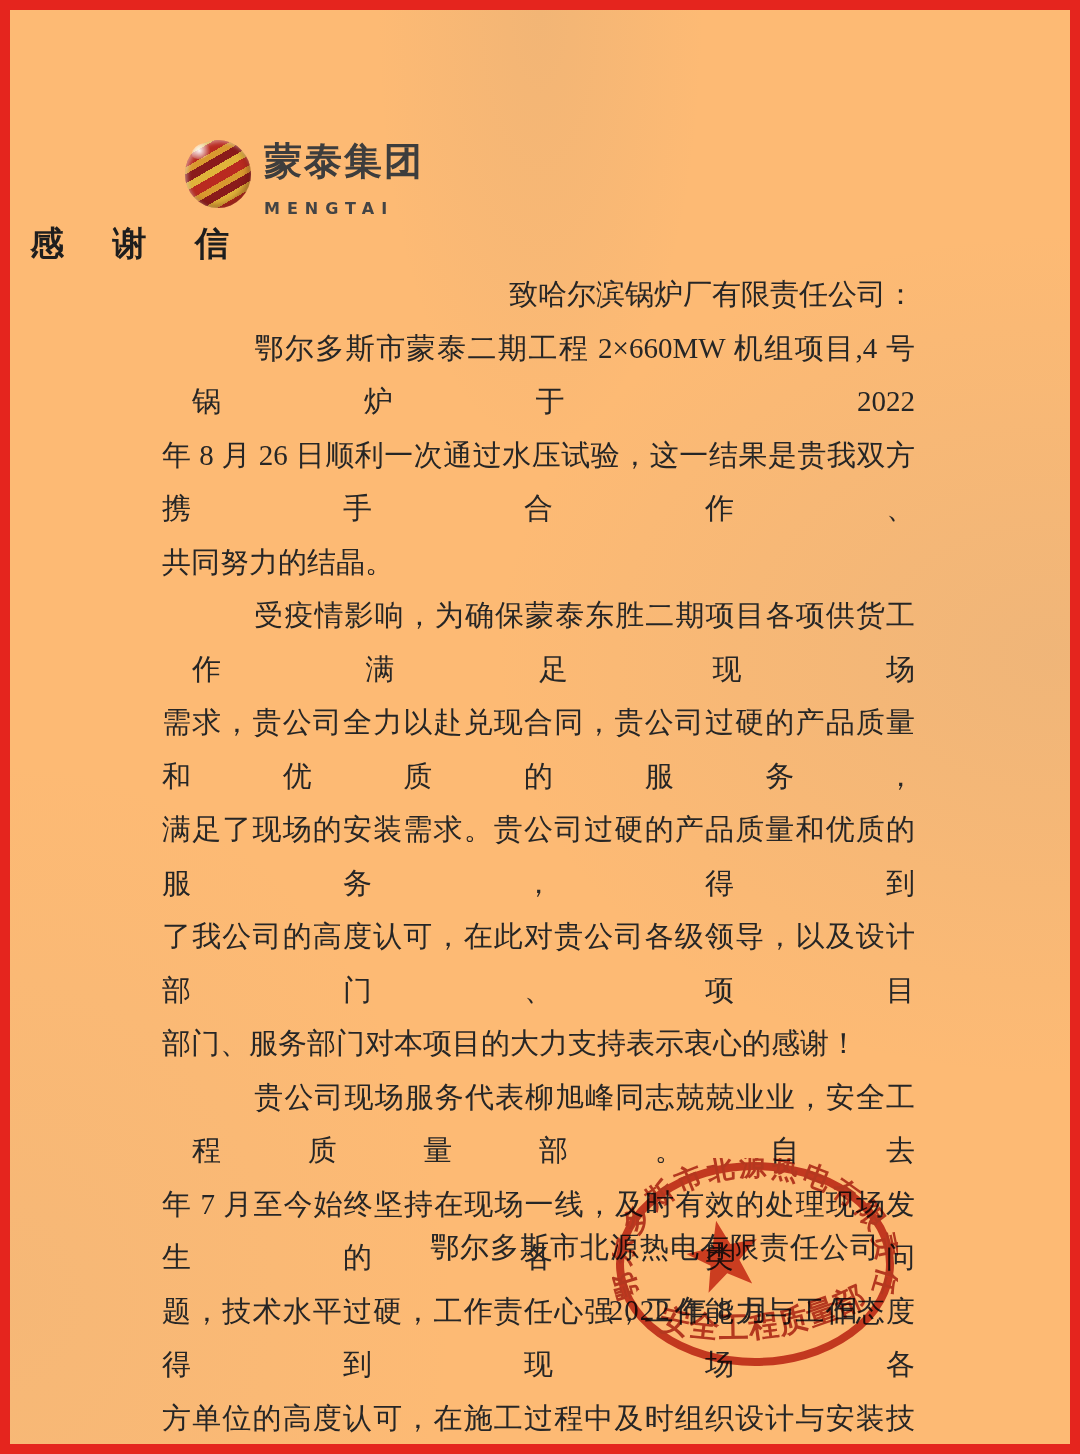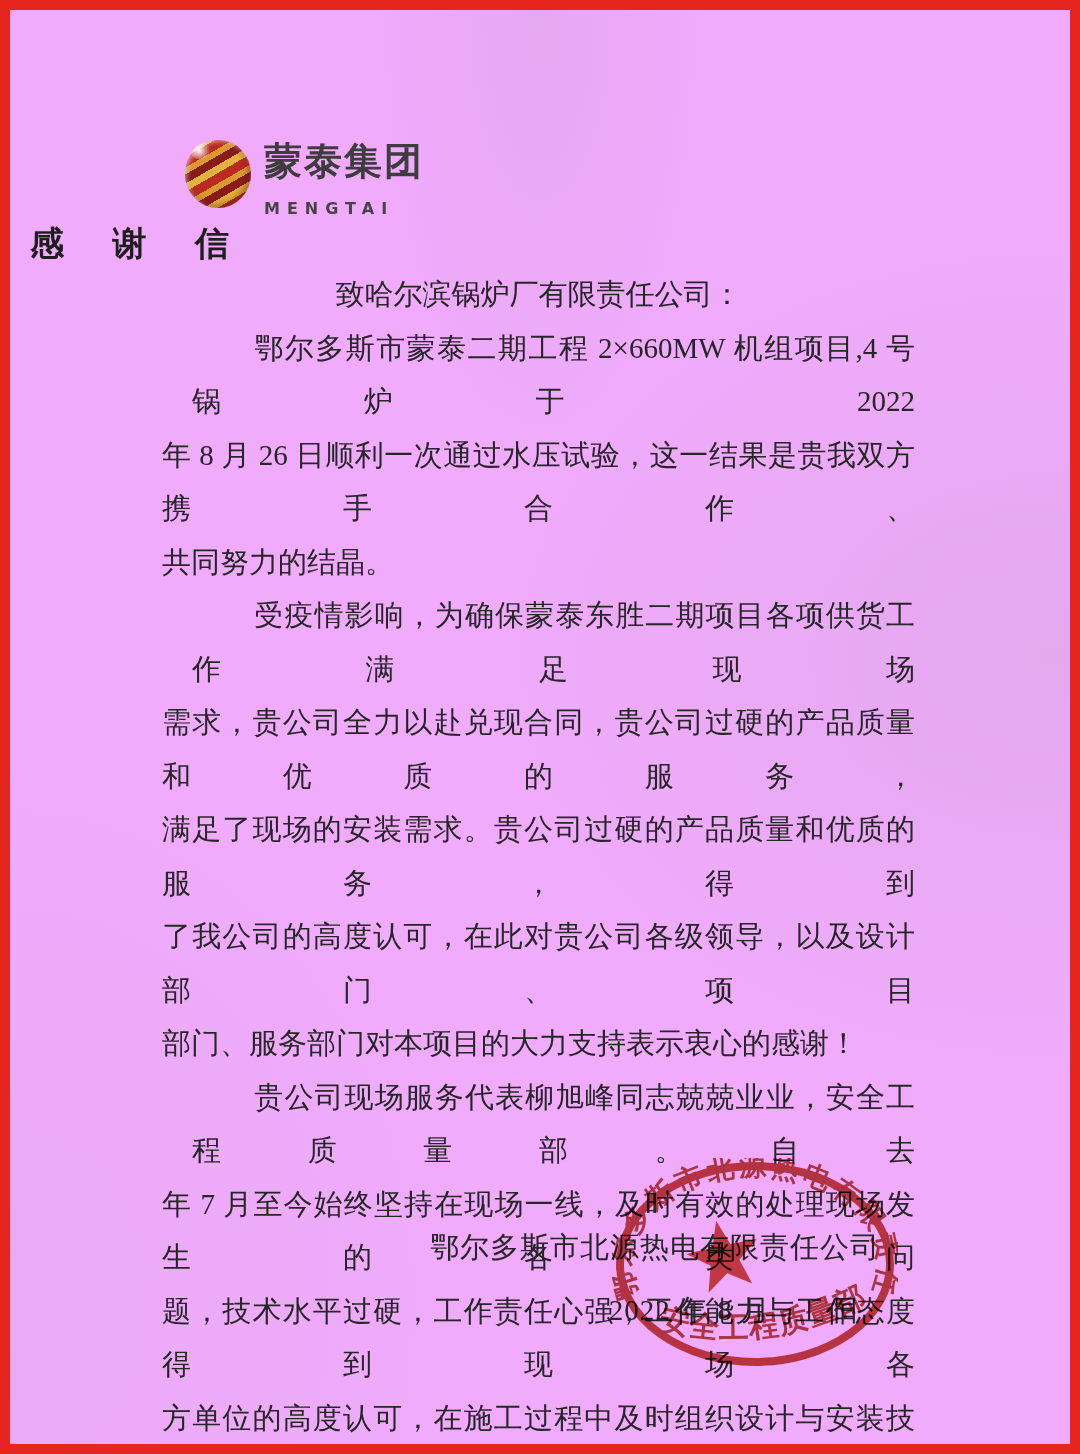--- a/index.html
+++ b/index.html
@@ -1,19 +1,19 @@
 <!DOCTYPE html>
 <html><head>
 <meta charset="utf-8">
 <style>
   html,body{margin:0;padding:0;}
   body{width:1080px;height:1454px;background:#ffffff;font-family:"Liberation Serif","DejaVu Serif",serif;}
   .page{
     position:relative;width:1080px;height:1454px;box-sizing:border-box;
-    border:10px solid #e5251e;background:#f0abfc;overflow:hidden;
+    border:10px solid #e5251e;background:#fdba74;overflow:hidden;
   }
   .page::before{
     content:'';position:absolute;inset:0;pointer-events:none;
     background:
       radial-gradient(ellipse at 98% 45%, rgba(150,150,150,.13), transparent 38%),
       radial-gradient(ellipse at 50% 0%, rgba(130,130,130,.09), transparent 22%),
       radial-gradient(ellipse at 0% 90%, rgba(150,150,150,.07), transparent 30%);
   }
   
   .logo{position:absolute;left:175px;top:130px;display:flex;align-items:flex-start;}
@@ -33,21 +33,21 @@
   
   .title{
     position:absolute;left:0;right:0;top:214px;margin:0;text-align:left;
     font-size:34px;font-weight:700;color:#1e1e1e;letter-spacing:20px;text-indent:20px;line-height:40px;
   }
   
   .content{
     position:absolute;left:152px;top:258px;width:753px;
     font-size:29px;line-height:53.5px;color:#262626;
   }
-  .salutation{text-align:center;}
+  .salutation{text-align:right;}
   .line{text-align:justify;text-align-last:justify;}
   .line.indent{text-indent:2.15em;margin-left:30px;}
   .line.para-end{text-align-last:left;}
   
   .signature{
     position:absolute;top:1220px;right:190px;font-size:29px;line-height:34px;color:#262626;letter-spacing:1px;
   }
   .sign-date{
     position:absolute;top:1283px;right:209px;font-size:29px;line-height:34px;color:#262626;letter-spacing:1px;text-align:right;
   }

